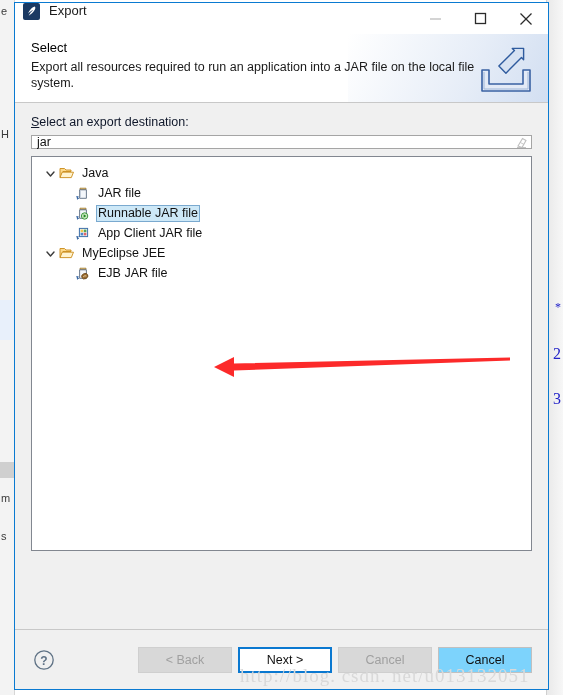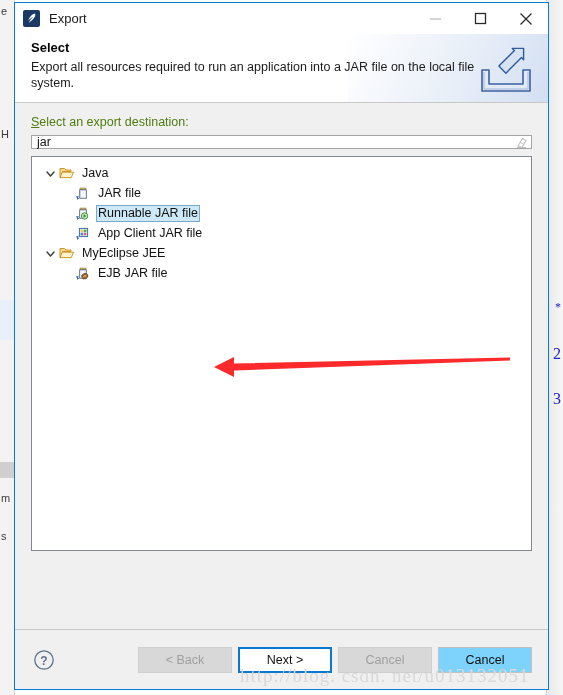--- a/index.html
+++ b/index.html
@@ -54,21 +54,21 @@
     background: #f0f0f0;
     border: 1px solid #0a7ad1;
     box-sizing: border-box;
     display: flex; flex-direction: column;
   }
 
   
   .titlebar {
     height: 31px; flex: 0 0 31px;
     background: #ffffff;
-    display: flex; align-items: center;
+    display: flex; align-items: flex-start;
     position: relative;
   }
   .app-icon {
     width: 17px; height: 17px; margin-left: 8px;
     background: #1b3a63;
     border-radius: 2px;
     position: relative;
     display: flex; align-items: center; justify-content: center;
     flex: 0 0 17px;
   }
@@ -93,21 +93,21 @@
     padding: 6px 0 0 16px;
     box-sizing: border-box;
     overflow: hidden;
   }
   .header-shine {
     position: absolute; right: 0; top: 0; width: 200px; height: 69px;
     background: linear-gradient(115deg, rgba(255,255,255,0) 0%, rgba(226,234,246,0.85) 60%, rgba(205,219,240,0.9) 100%);
     pointer-events: none;
   }
   .header-title {
-    font-size: 13px; font-weight: bold; color: #000;
+    font-size: 13px; font-weight: normal; color: #000;
     margin: 0 0 4px 0;
     position: relative; z-index: 2;
   }
   .header-desc {
     font-size: 12.5px; color: #1b1b1b;
     line-height: 16px;
     width: 455px;
     position: relative; z-index: 2;
   }
   .header-icon {
@@ -118,21 +118,21 @@
 
   
   .body {
     flex: 1 1 auto;
     background: #f0f0f0;
     padding: 12px 16px 0 16px;
     box-sizing: border-box;
     position: relative;
   }
   .field-label {
-    font-size: 12.5px; color: #4d7c0f;
+    font-size: 12.5px; color: #0f172a;
     margin-bottom: 6px;
   }
   .field-label .mn { text-decoration: underline; }
 
   .filter-row {
     height: 14px;
     background: #ffffff;
     border: 1px solid #a5a5a5;
     display: flex; align-items: center;
     box-sizing: border-box;

